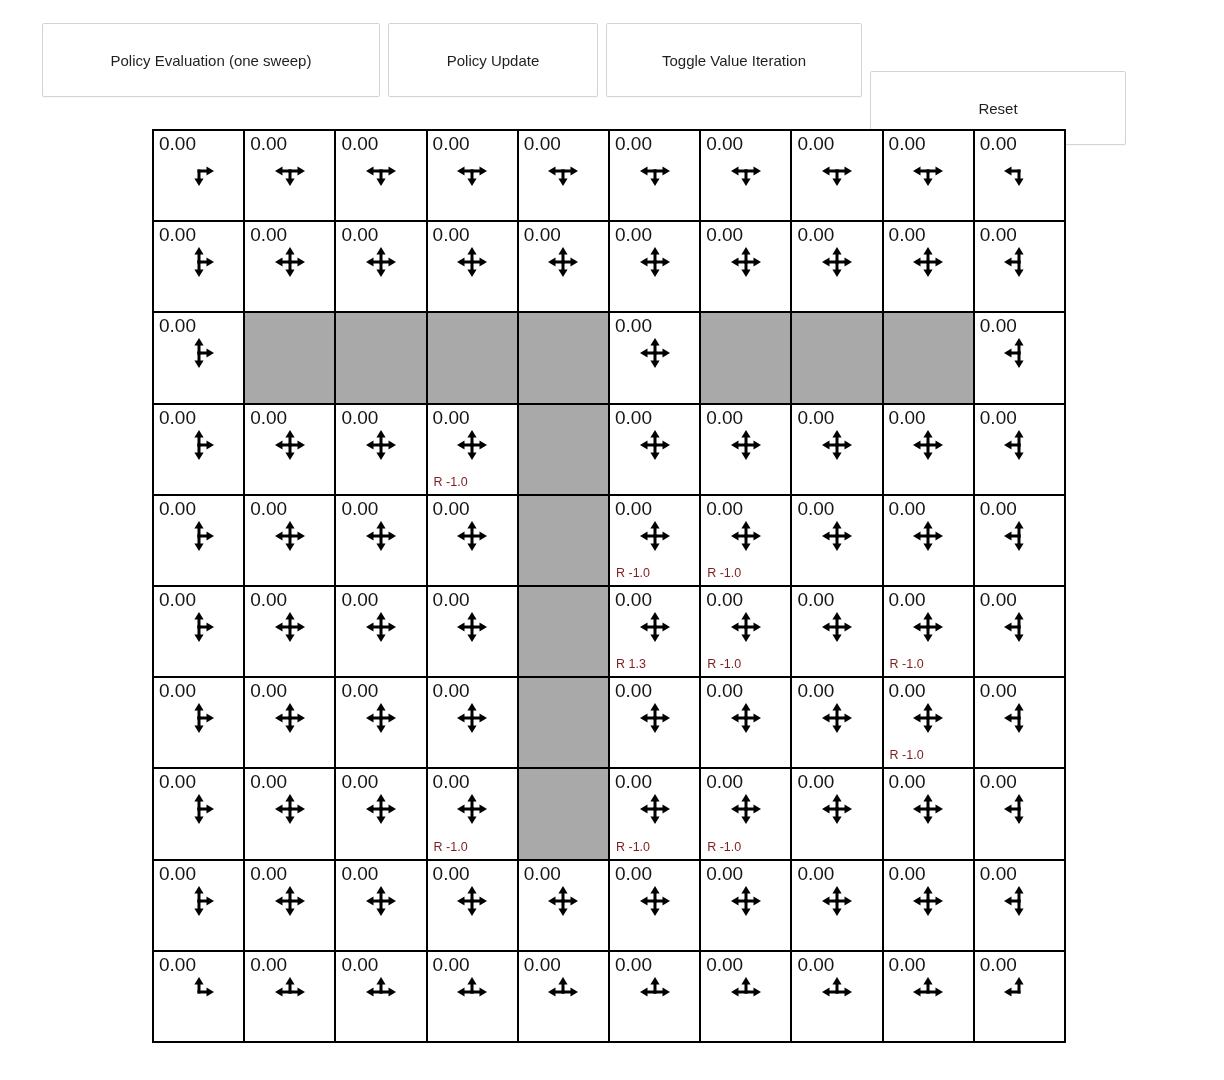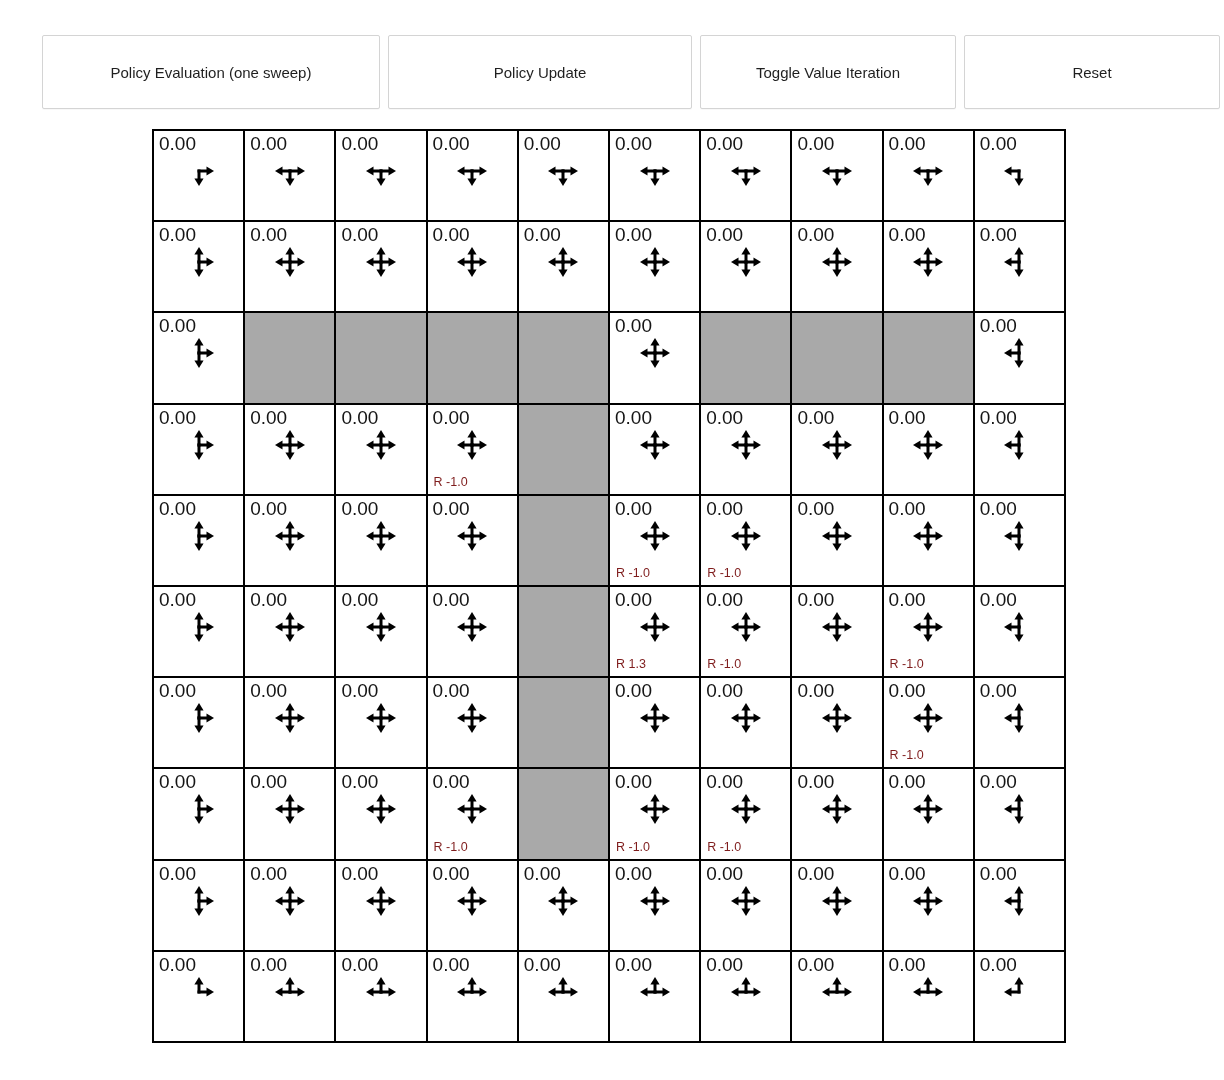--- a/index.html
+++ b/index.html
@@ -1,31 +1,31 @@
 <!DOCTYPE html>
 <html><head>
 <meta charset="utf-8">
 <style>
   html,body{margin:0;padding:0;background:#ffffff;}
   body{
     width:1224px;height:1080px;position:relative;overflow:hidden;
     font-family:"Liberation Sans", sans-serif;color:#151515;
   }
   
-  .toolbar{position:absolute;left:42px;top:35px;display:flex;gap:8px;}
+  .toolbar{position:absolute;left:42px;top:23px;display:flex;gap:8px;}
   .btn{
     height:74px;background:#ffffff;border:1px solid #d4d4d4;border-radius:2px;
     display:flex;align-items:center;justify-content:center;
     font-family:"Liberation Sans", sans-serif;font-size:15px;color:#1f1f1f;
     cursor:pointer;padding:0;box-shadow:0 1px 1px rgba(0,0,0,0.03);
   }
   .btn-0{width:338px;}
-  .btn-1{width:304px;}
+  .btn-1{width:210px;}
   .btn-2{width:256px;}
-  .btn-3{width:256px;}
+  .btn-3{width:256px;margin-top:48px;}
   
   .board{
     position:absolute;left:152px;top:129px;width:912px;height:912px;
     display:grid;grid-template-columns:repeat(10,1fr);grid-template-rows:repeat(10,1fr);
     border:1px solid #000;background:#000;
   }
   .cell{position:relative;border:1px solid #000;background:#ffffff;box-sizing:border-box;}
   .cell.wall{background:#a9a9a9;}
   .val{
     position:absolute;top:2px;left:5px;font-size:19px;line-height:22px;color:#151515;

